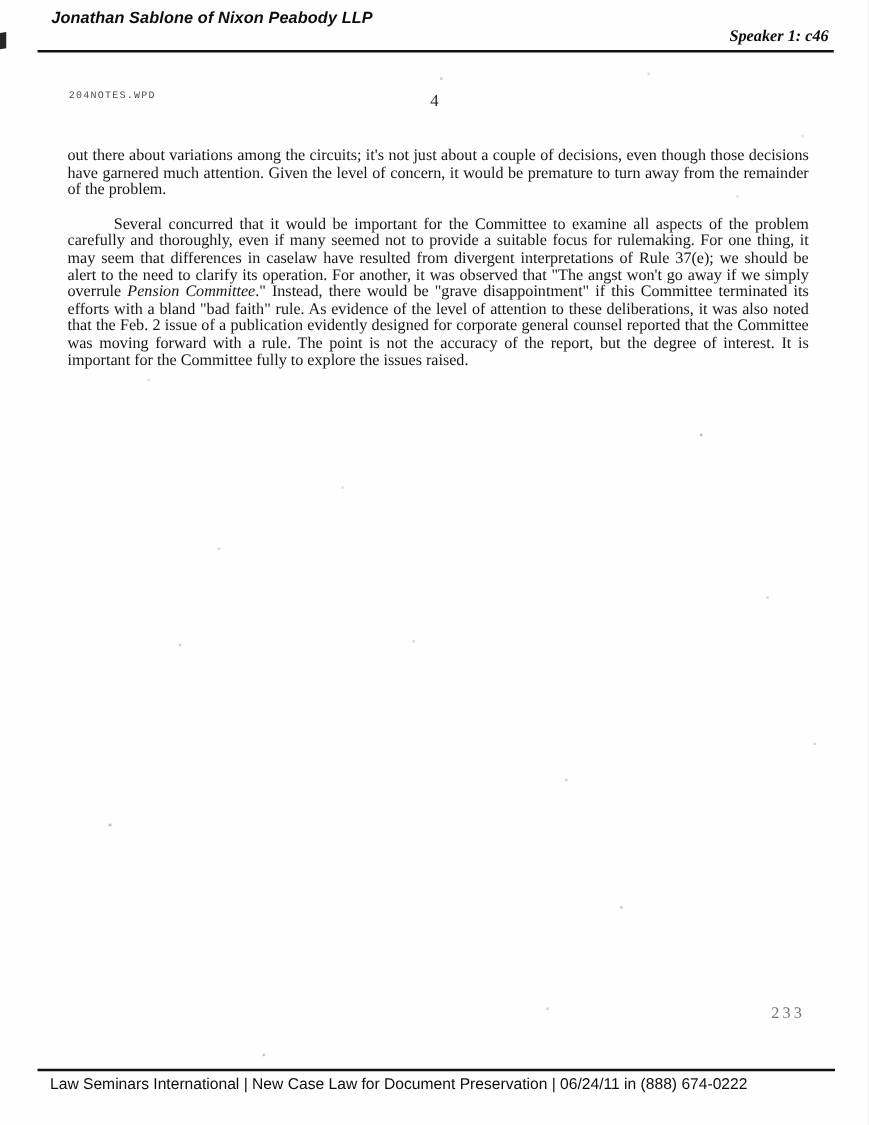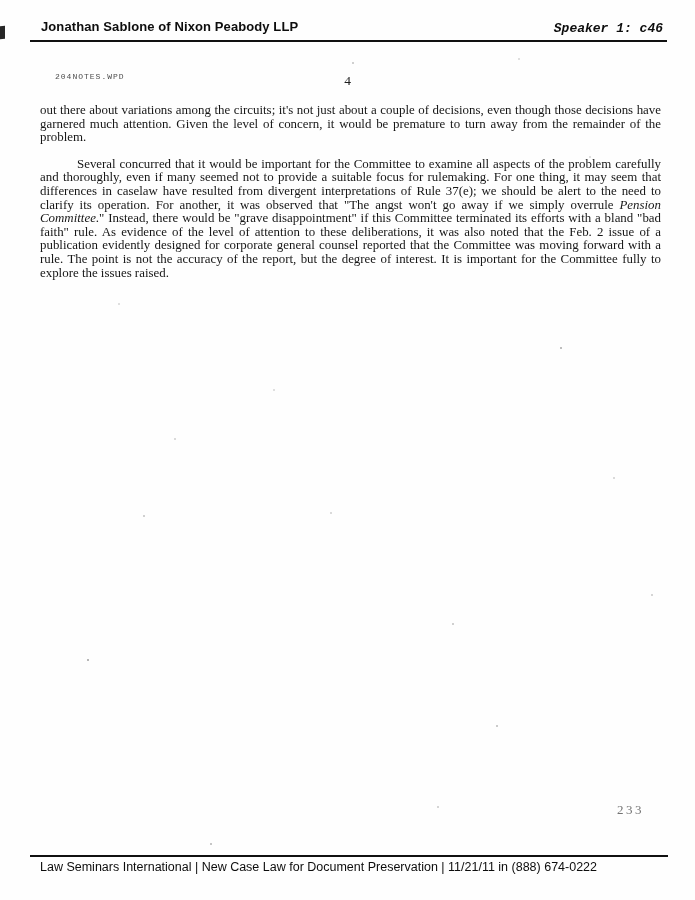--- a/index.html
+++ b/index.html
@@ -14,33 +14,34 @@
     margin: 0 auto;
     background: #fefefe;
     overflow: hidden;
     color: #141414;
     font-family: "Liberation Serif", serif;
   }
   
   .header-left {
     position: absolute;
     left: 41px;
-    top: 19px;
+    top: 6px;
     font-family: "Liberation Sans", sans-serif;
     font-weight: bold;
+    font-style: italic;
     font-size: 13px;
     letter-spacing: 0.1px;
     color: #0d0d0d;
     white-space: nowrap;
   }
   .header-right {
     position: absolute;
     right: 32px;
     top: 21px;
-    font-family: Liberation Mono, monospace;
+    font-family: Liberation Serif, serif;
     font-weight: bold;
     font-style: italic;
     font-size: 13px;
     color: #0d0d0d;
     white-space: nowrap;
   }
   .header-rule {
     position: absolute;
     left: 30px;
     top: 40px;
@@ -82,21 +83,21 @@
     position: absolute;
     left: 40px;
     top: 104px;
     width: 621px;
     font-size: 12.9px;
     line-height: 13.6px;
     text-align: justify;
     color: #161616;
   }
   .body-text p {
-    margin: 0;
+    margin: 14px;
   }
   .para-2 {
     margin-top: 13px !important;
     text-indent: 37px;
   }
   .page-num-bottom {
     position: absolute;
     right: 51px;
     top: 802px;
     font-size: 13px;
@@ -167,15 +168,15 @@
   <div class="page-num-top">4</div>
 
   <div class="body-text">
     <p>out there about variations among the circuits; it's not just about a couple of decisions, even though those decisions have garnered much attention.  Given the level of concern, it would be premature to turn away from the remainder of the problem.</p>
     <p class="para-2"><span>Several concurred that it would be important for the Committee to examine all aspects of the problem carefully and thoroughly, even if many seemed not to provide a suitable focus for rulemaking.  For one thing, it may seem that differences in caselaw have resulted from divergent interpretations of Rule 37(e); we should be alert to the need to clarify its operation.  For another, it was observed that "The angst won't go away if we simply overrule </span><i>Pension Committee</i><span>."  Instead, there would be "grave disappointment" if this Committee terminated its efforts with a bland "bad faith" rule.  As evidence of the level of attention to these deliberations, it was also noted that the Feb. 2 issue of a publication evidently designed for corporate general counsel reported that the Committee was moving forward with a rule.  The point is not the accuracy of the report, but the degree of interest.  It is important for the Committee fully to explore the issues raised.</span></p>
   </div>
 
   <div class="page-num-bottom">233</div>
 
   <div class="footer-rule"></div>
-  <div class="footer-text">Law Seminars International | New Case Law for Document Preservation | 11/21/11 in (888) 674-0222</div>
+  <div class="footer-text">Law Seminars International | New Case Law for Document Preservation | 06/24/11 in (888) 674-0222</div>
 
 </div>
 
 </body></html>

